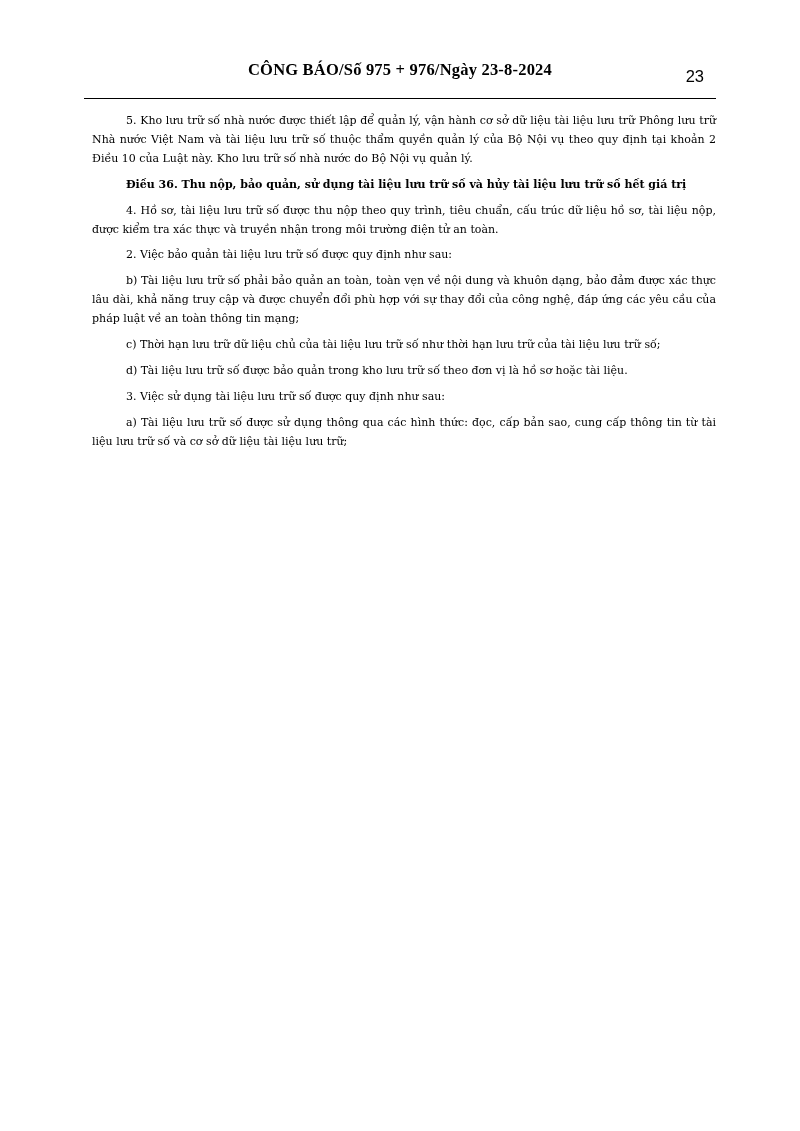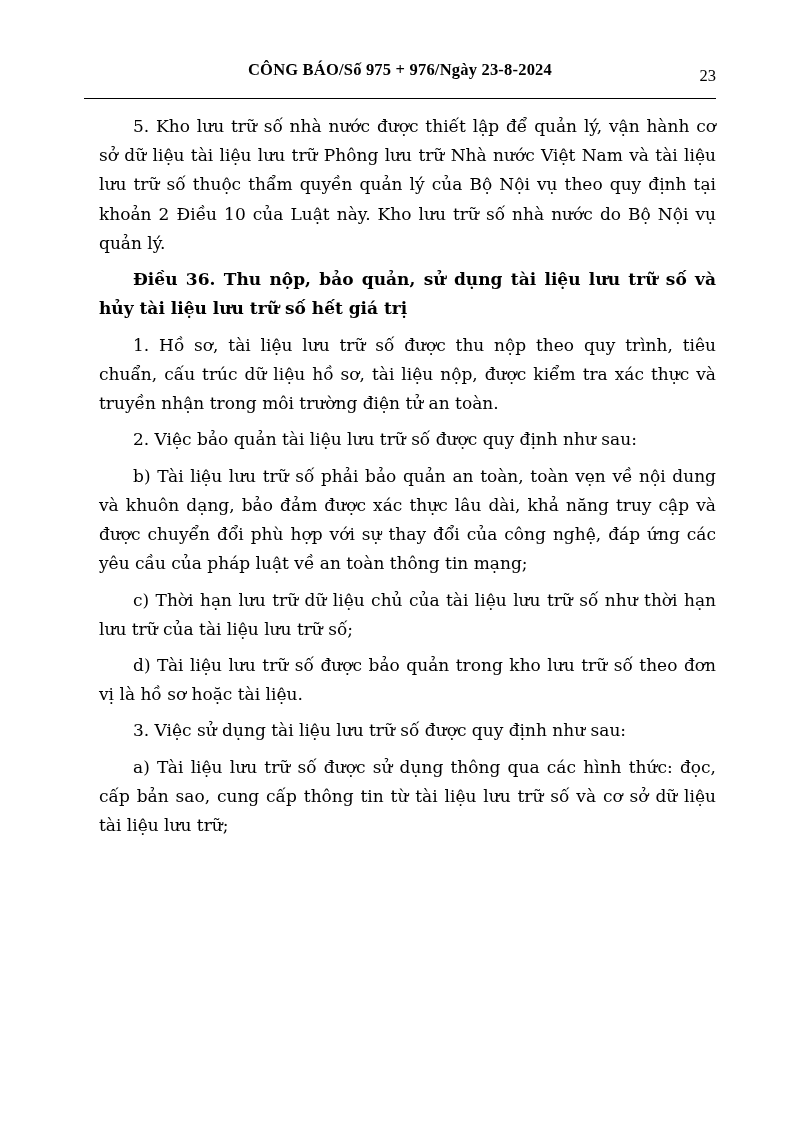--- a/index.html
+++ b/index.html
@@ -34,42 +34,42 @@
   }
   .header-title {
     font-family: "Liberation Serif", "DejaVu Serif", serif;
     font-weight: bold;
     font-size: 16.5px;
     letter-spacing: 0.2px;
     white-space: nowrap;
   }
   .header-pageno {
     position: absolute;
-    right: 0;
+    right: 12px;
     bottom: 0;
-    font-family: Liberation Serif, serif;
+    font-family: Liberation Sans, sans-serif;
     font-size: 16.5px;
   }
   .rule {
     position: absolute;
     top: 98px;
     left: 84px;
     width: 632px;
     height: 1px;
     background: #000000;
   }
   .content {
     position: absolute;
     top: 112px;
     left: 84px;
     width: 632px;
   }
   p.para {
-    margin: 0 0 7px 15px;
-    font-size: 17px;
+    margin: 0 0 7px 8px;
+    font-size: 11px;
     line-height: 1.72;
     text-align: justify;
     text-justify: inter-word;
     text-indent: 34px;
     hyphens: none;
   }
   p.para.heading {
     font-weight: bold;
     text-indent: 34px;
   }
@@ -82,21 +82,21 @@
   <div class="header">
     <span class="header-title">CÔNG BÁO/Số 975 + 976/Ngày 23-8-2024</span>
     <span class="header-pageno">23</span>
   </div>
 
   <div class="rule"></div>
 
   <div class="content">
     <p class="para">5. Kho lưu trữ số nhà nước được thiết lập để quản lý, vận hành cơ sở dữ liệu tài liệu lưu trữ Phông lưu trữ Nhà nước Việt Nam và tài liệu lưu trữ số thuộc thẩm quyền quản lý của Bộ Nội vụ theo quy định tại khoản 2 Điều 10 của Luật này. Kho lưu trữ số nhà nước do Bộ Nội vụ quản lý.</p>
     <p class="para heading">Điều 36. Thu nộp, bảo quản, sử dụng tài liệu lưu trữ số và hủy tài liệu lưu trữ số hết giá trị</p>
-    <p class="para">1. Hồ sơ, tài liệu lưu trữ số được thu nộp theo quy trình, tiêu chuẩn, cấu trúc dữ liệu hồ sơ, tài liệu nộp, được kiểm tra xác thực và truyền nhận trong môi trường điện tử an toàn.</p>
+    <p class="para">4. Hồ sơ, tài liệu lưu trữ số được thu nộp theo quy trình, tiêu chuẩn, cấu trúc dữ liệu hồ sơ, tài liệu nộp, được kiểm tra xác thực và truyền nhận trong môi trường điện tử an toàn.</p>
     <p class="para">2. Việc bảo quản tài liệu lưu trữ số được quy định như sau:</p>
     <p class="para">b) Tài liệu lưu trữ số phải bảo quản an toàn, toàn vẹn về nội dung và khuôn dạng, bảo đảm được xác thực lâu dài, khả năng truy cập và được chuyển đổi phù hợp với sự thay đổi của công nghệ, đáp ứng các yêu cầu của pháp luật về an toàn thông tin mạng;</p>
     <p class="para">c) Thời hạn lưu trữ dữ liệu chủ của tài liệu lưu trữ số như thời hạn lưu trữ của tài liệu lưu trữ số;</p>
     <p class="para">d) Tài liệu lưu trữ số được bảo quản trong kho lưu trữ số theo đơn vị là hồ sơ hoặc tài liệu.</p>
     <p class="para">3. Việc sử dụng tài liệu lưu trữ số được quy định như sau:</p>
     <p class="para">a) Tài liệu lưu trữ số được sử dụng thông qua các hình thức: đọc, cấp bản sao, cung cấp thông tin từ tài liệu lưu trữ số và cơ sở dữ liệu tài liệu lưu trữ;</p>
   </div>
 
 </div>
 

